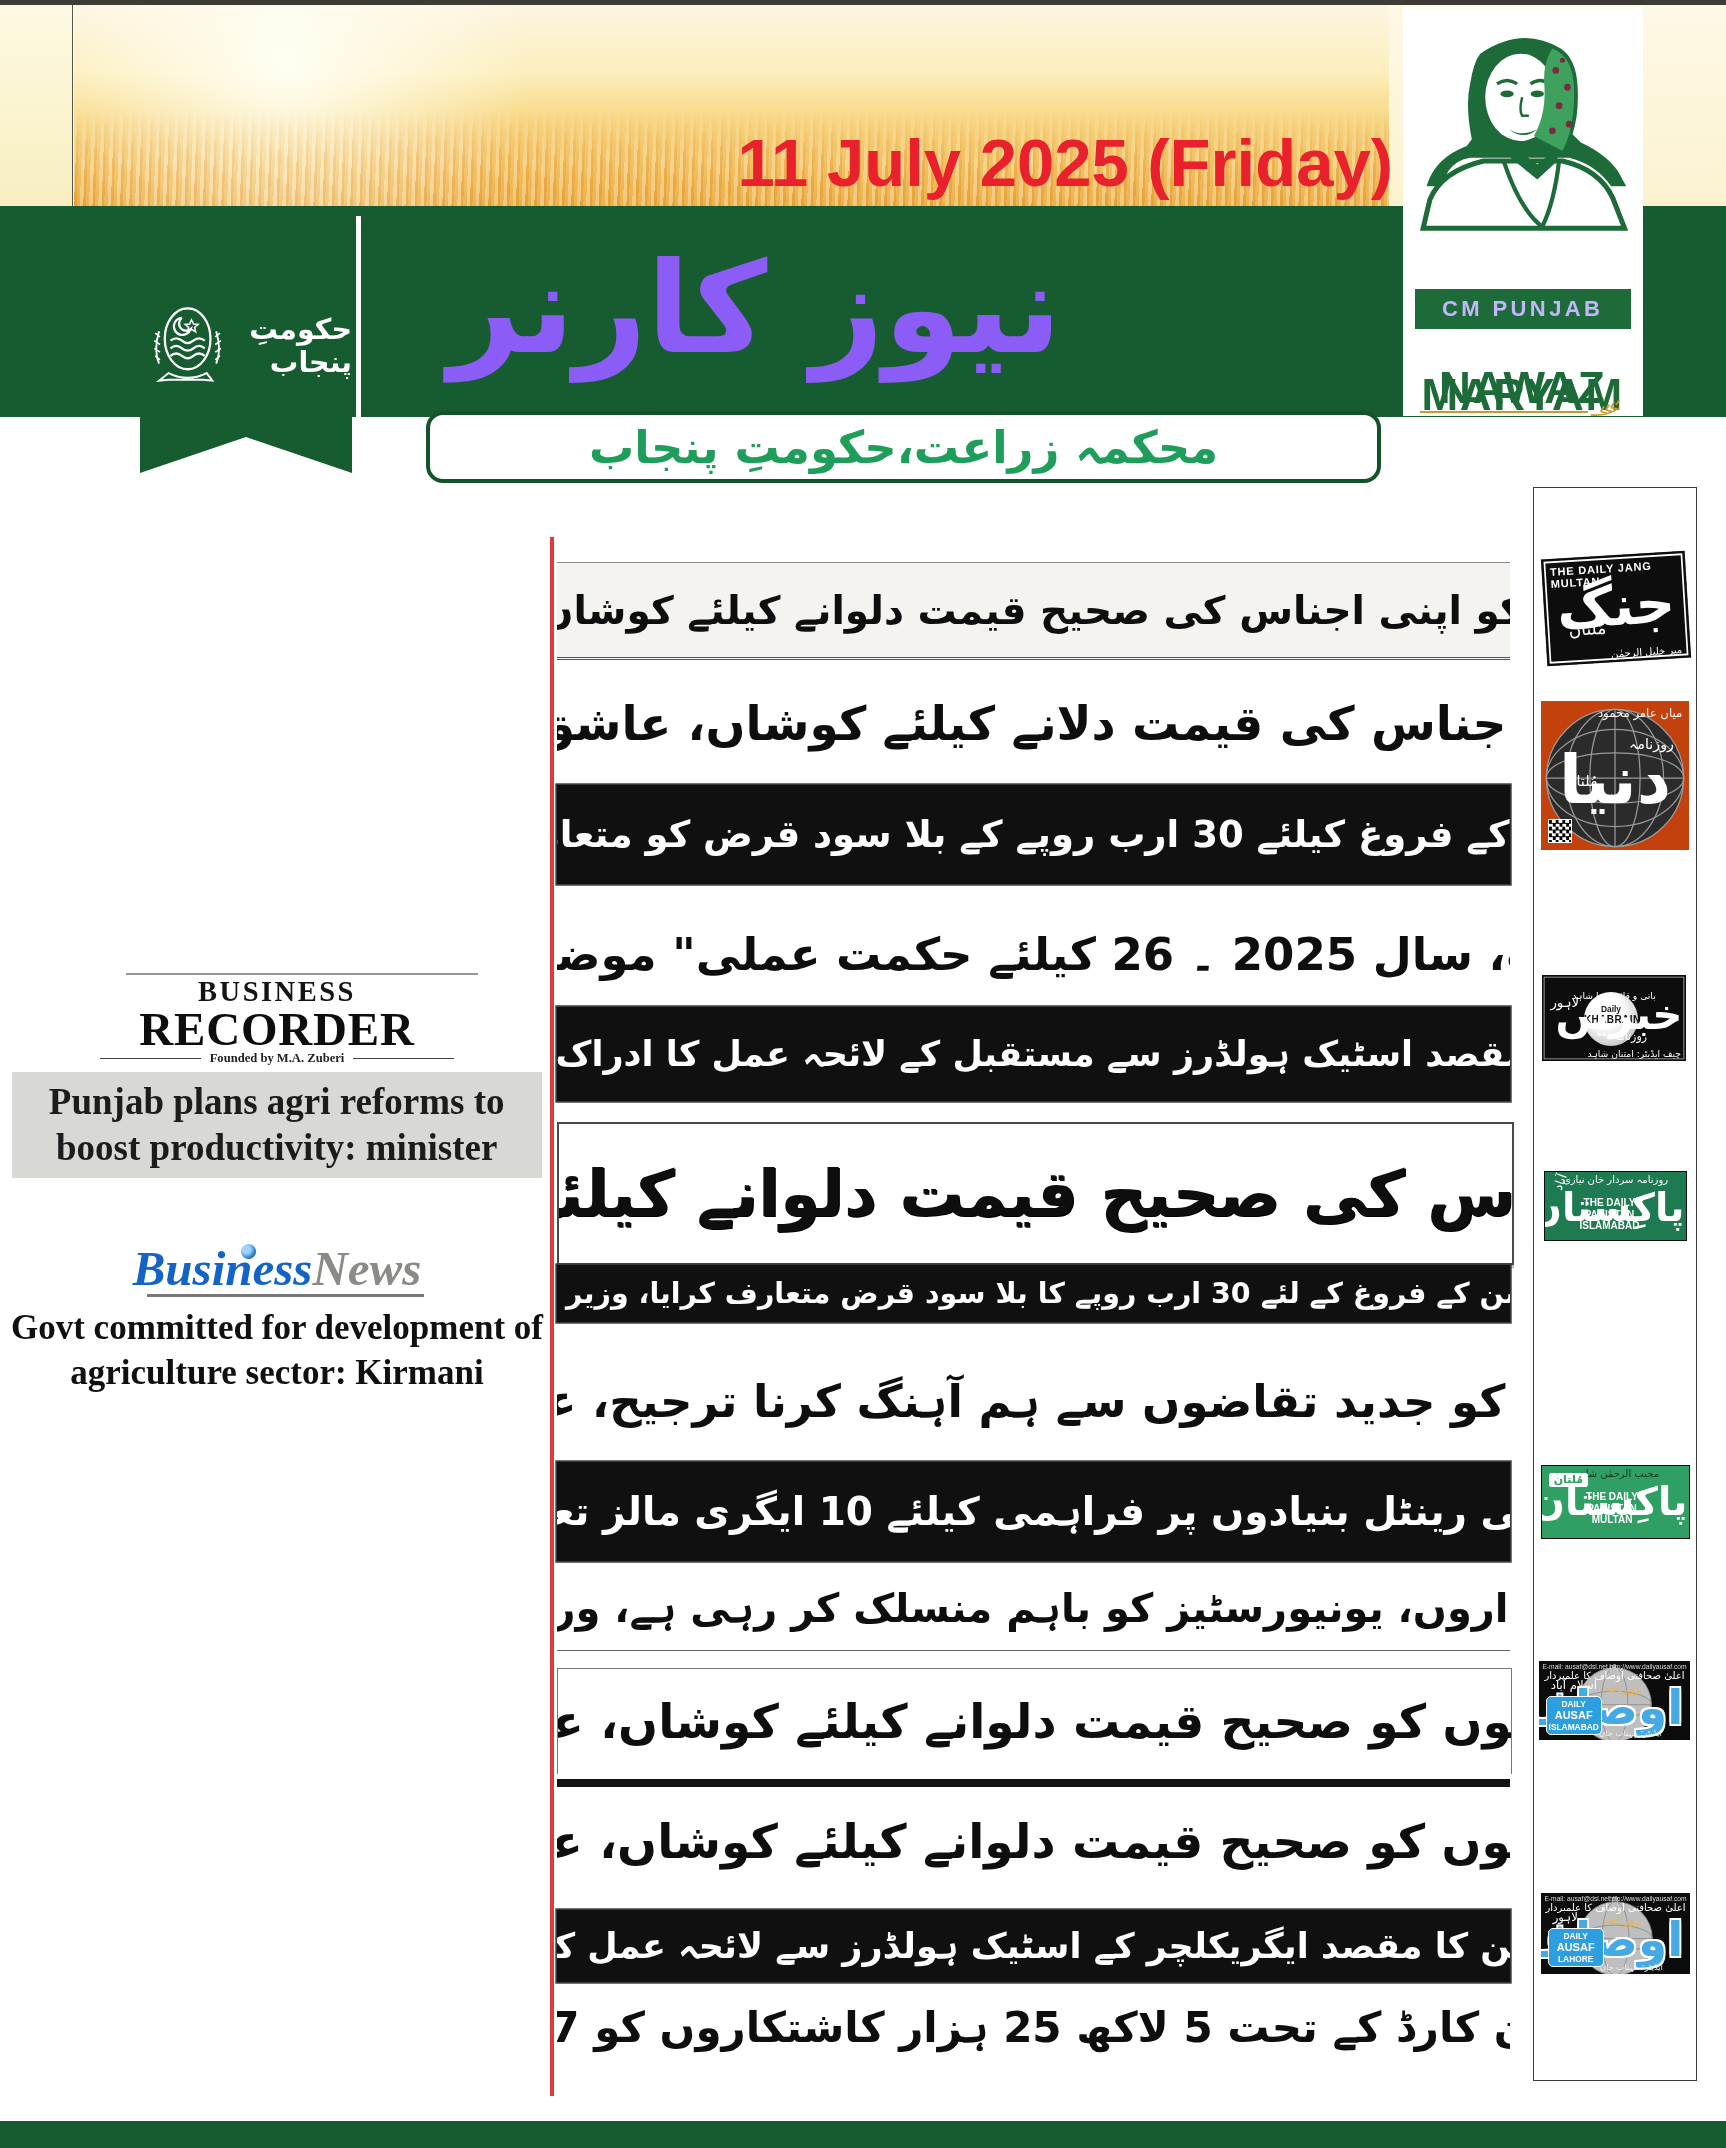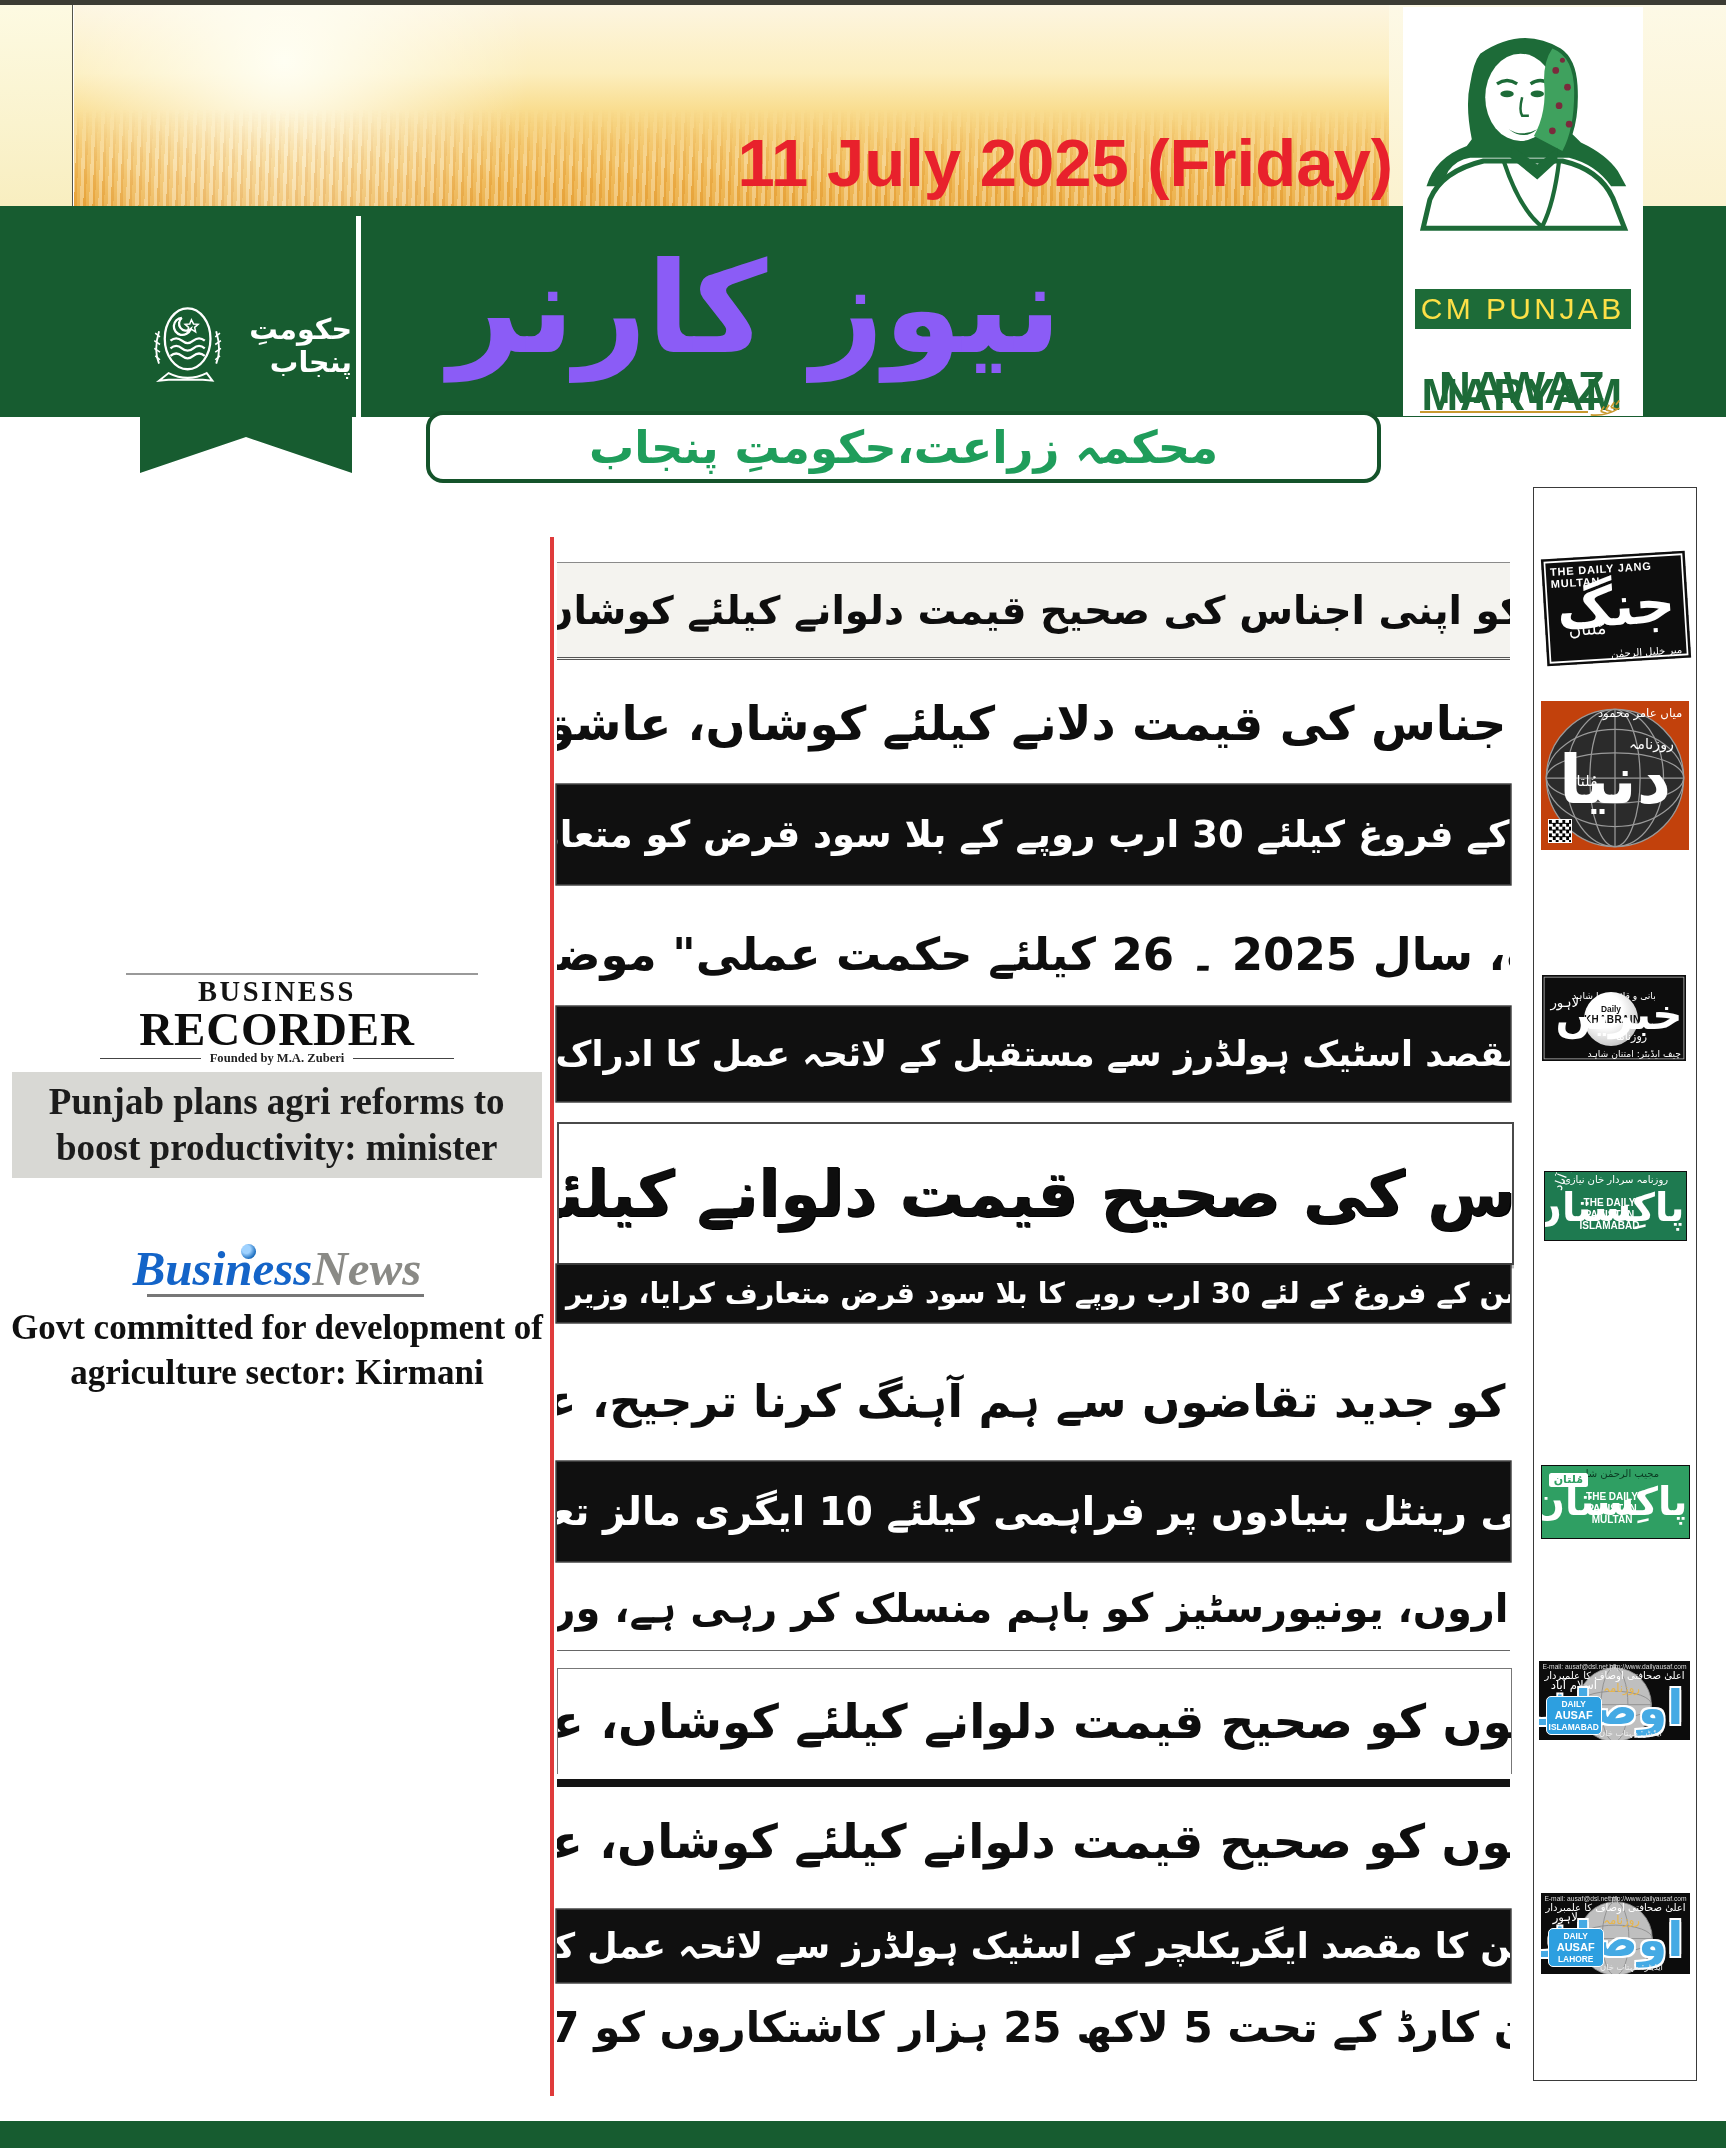--- a/index.html
+++ b/index.html
@@ -29,21 +29,21 @@
   #news-title{left:520px;top:216px;width:470px;height:185px;display:flex;align-items:center;justify-content:center;
      color:#8b5cf6;font-size:126px;font-weight:bold;font-family:"DejaVu Sans",sans-serif;direction:rtl;white-space:nowrap;}
   #subtitle-bar{left:426px;top:411px;width:955px;height:72px;background:#ffffff;border:4.2px solid #14532a;border-radius:17px;
      display:flex;align-items:center;justify-content:center;box-sizing:border-box;}
   #subtitle-bar span{color:#1f9d5b;font-size:45px;font-weight:bold;font-family:"DejaVu Sans",sans-serif;direction:rtl;white-space:nowrap;}
 
   
   #cm-card{left:1403px;top:6.7px;width:240px;height:409px;background:#ffffff;}
   #cm-portrait{left:0px;top:13.4px;width:240px;height:267px;}
   #cm-bar{left:11.7px;top:282px;width:216px;height:40px;background:#1d6b38;display:flex;align-items:center;justify-content:center;}
-  #cm-bar span{color:#fde047;font-weight:normal;font-size:30px;letter-spacing:3.4px;}
+  #cm-bar span{color:#c4b5fd;font-weight:bold;font-size:22px;letter-spacing:3.4px;}
   .cm-name{left:11.7px;width:216px;height:39px;display:flex;align-items:center;justify-content:center;
      color:#1d6b38;font-weight:bold;font-size:44px;letter-spacing:1.7px;}
   #cm-name1{top:324px;margin-top:45px;} #cm-name2{top:362px;}
   #cm-underline{left:17px;top:404px;width:168px;height:2.5px;background:#c9992e;}
 
   
   .serif{font-family:"Liberation Serif","DejaVu Serif",serif;}
   #br-rule{left:126px;top:973px;width:352px;height:1.7px;background:#999;}
   #br-business{left:0px;top:976px;width:554px;text-align:center;color:#141414;font-size:28.5px;font-weight:bold;letter-spacing:2.5px;}
   #br-recorder{left:0px;top:1002px;width:554px;text-align:center;color:#0d0d0d;font-size:47px;font-weight:bold;letter-spacing:0.8px;}

